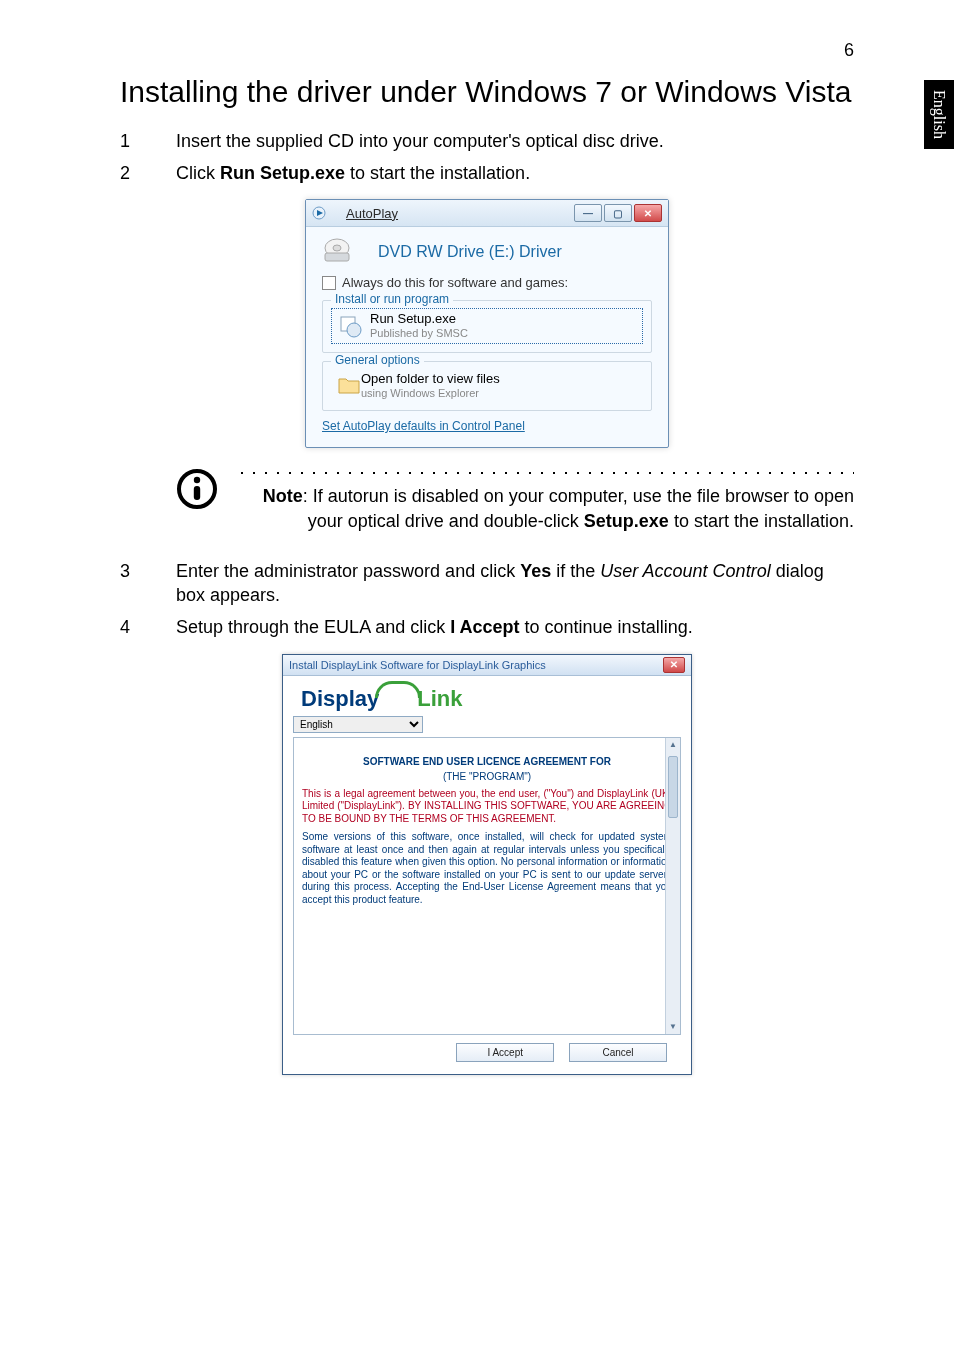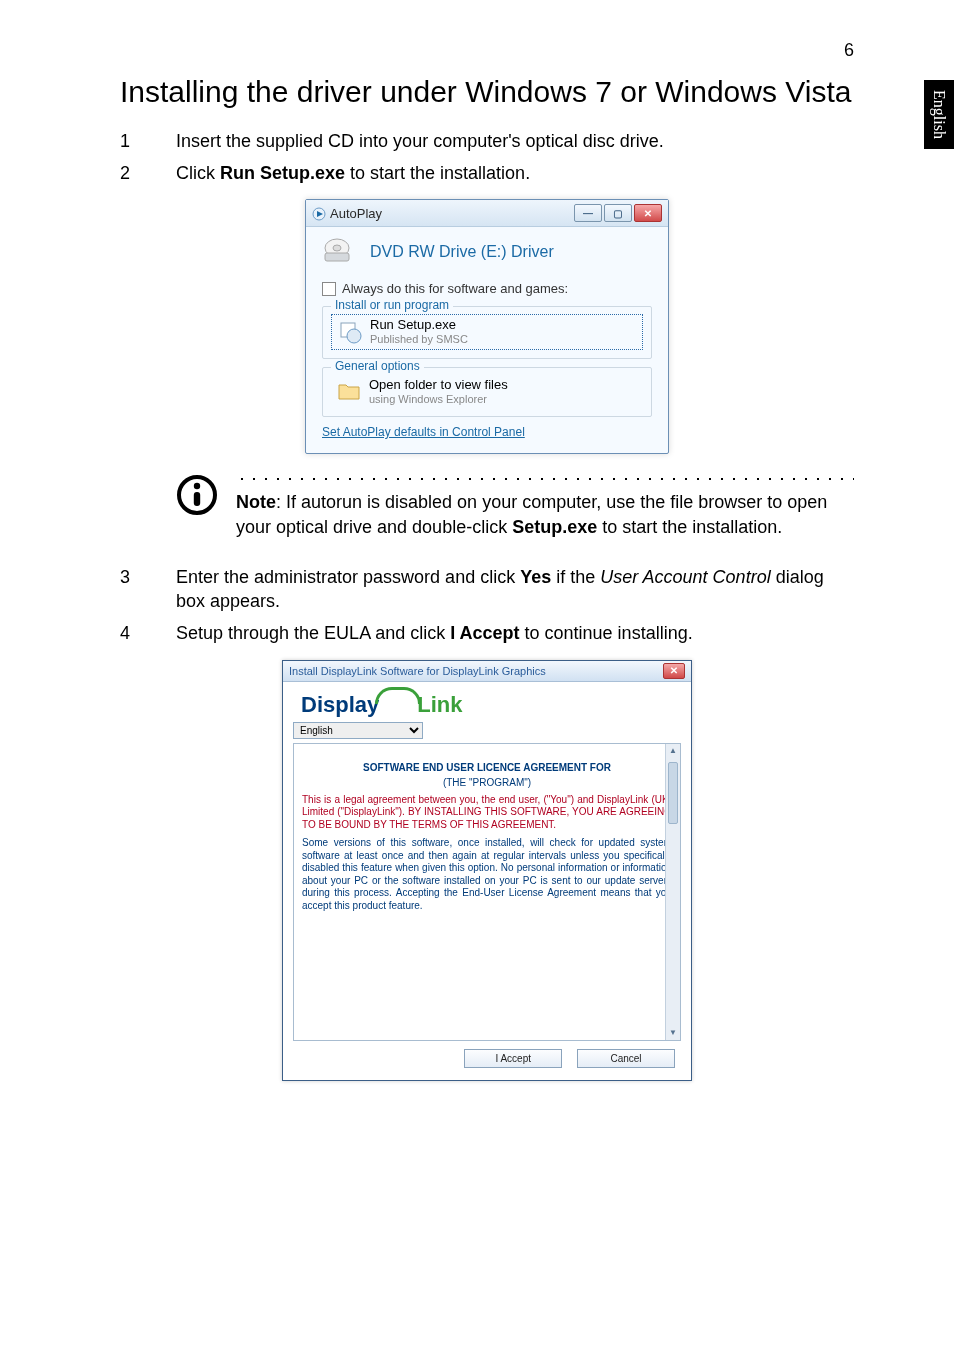--- a/index.html
+++ b/index.html
@@ -66,52 +66,52 @@
     font-size: 13px;
   }
   .titlebar {
     background: linear-gradient(#eef5fc, #d6e5f3);
     border-bottom: 1px solid #b8cde0;
     padding: 4px 6px;
     display: flex;
     align-items: center;
     justify-content: space-between;
   }
-  .titlebar .title-left { display:flex; align-items:flex-end; gap:4px; color:#2a2a2a;}
+  .titlebar .title-left { display:flex; align-items:flex-start; gap:20px; color:#2a2a2a;text-decoration:underline;}
   .win-btns { display:flex; gap:2px;}
   .win-btn {
     width: 26px; height: 16px; border:1px solid #7a95ad;
     border-radius: 2px; display:flex; align-items:center; justify-content:center;
     font-size: 10px; font-weight:bold;
   }
   .win-btn.min,.win-btn.max{ background:linear-gradient(#f3f8fe,#d3e3f1); color:#4a6a8a;}
   .win-btn.close{ background:linear-gradient(#f7a8a8,#d14b4b); color:#fff; border-color:#a33;}
   .ap-body { padding: 10px 16px 14px 16px; }
-  .drive-row{ display:flex; align-items:center; gap:18px; margin-bottom:14px;}
+  .drive-row{ display:flex; align-items:center; gap:26px; margin-bottom:8px;}
   .drive-label{ color:#1b6aa5; font-size:16px; }
   .check-row{ display:flex; align-items:center; gap:6px; color:#333; margin-bottom:10px;}
   .fake-check{ width:12px; height:12px; border:1px solid #888; background:#fff;}
   .fieldset{ border:1px solid #cdd8e2; border-radius:2px; margin-bottom:8px; padding:7px 8px 8px 8px; position:relative;}
   .fieldset .legend{ position:absolute; top:-9px; left:8px; background:#f5faff; padding:0 4px; color:#1b6aa5; font-size:12px;text-align:right;}
   .run-item{
     border:1px dotted #2a6aa8; padding:3px 6px; display:flex; align-items:center; gap:8px;
   }
   .run-item .rt{ line-height:1.15;}
   .run-item .rt .sub{ color:#888; font-size:11px;}
-  .folder-item{ display:flex; align-items:center; gap:8px; padding:3px 6px;}
+  .folder-item{ display:flex; align-items:center; padding:3px 6px;}
   .folder-item .ft{ line-height:1.15;}
   .folder-item .ft .sub{ color:#888; font-size:11px;}
   .link-line{ color:#1b6aa5; text-decoration:underline; margin-top:6px; font-size:12px;}
 
   
   .note-block {
     display:flex; gap:18px; margin: 6px 0 26px 56px;
   }
   .note-icon-wrap{ flex-shrink:0; padding-top:2px;}
-  .note-content{ flex:1; font-size:18px; line-height:1.35;}
+  .note-content{ flex:1; font-size:18px; line-height:1.35;text-align:right;}
   .dots-row{
     height:10px;
     background-image: radial-gradient(#000 17%, transparent 18%);
     background-size: 12px 10px;
     background-repeat: repeat-x;
     background-position: 0 2px;
     margin-bottom: 8px;
   }
 
   
@@ -162,21 +162,21 @@
     border-left:1px solid #c2d0de;
   }
   .eula-scroll .up,.eula-scroll .down{
     height:14px; display:flex; align-items:center; justify-content:center;
     font-size:8px; color:#55728f;
   }
   .eula-scroll .bar{
     position:absolute; left:2px; right:2px; top:18px; height:60px;
     background:#c8d7e6; border:1px solid #9db5cc; border-radius:2px;
   }
-  .dl-buttons{ text-align:right; padding:8px 16px 12px 16px;margin-left:28px;}
+  .dl-buttons{ text-align:right; padding:8px 24px 12px 16px;margin-left:28px;}
   .dl-btn{
     display:inline-block; min-width:72px; text-align:center; padding:3px 12px;
     border:1px solid #8aa3bc; background:linear-gradient(#fcfdff,#e5edf6);
     font-size:10px; margin-left:12px; color:#222;
   }
 
   b{ font-weight:bold;}
   i{ font-style:italic;}
 </style>
 </head>

